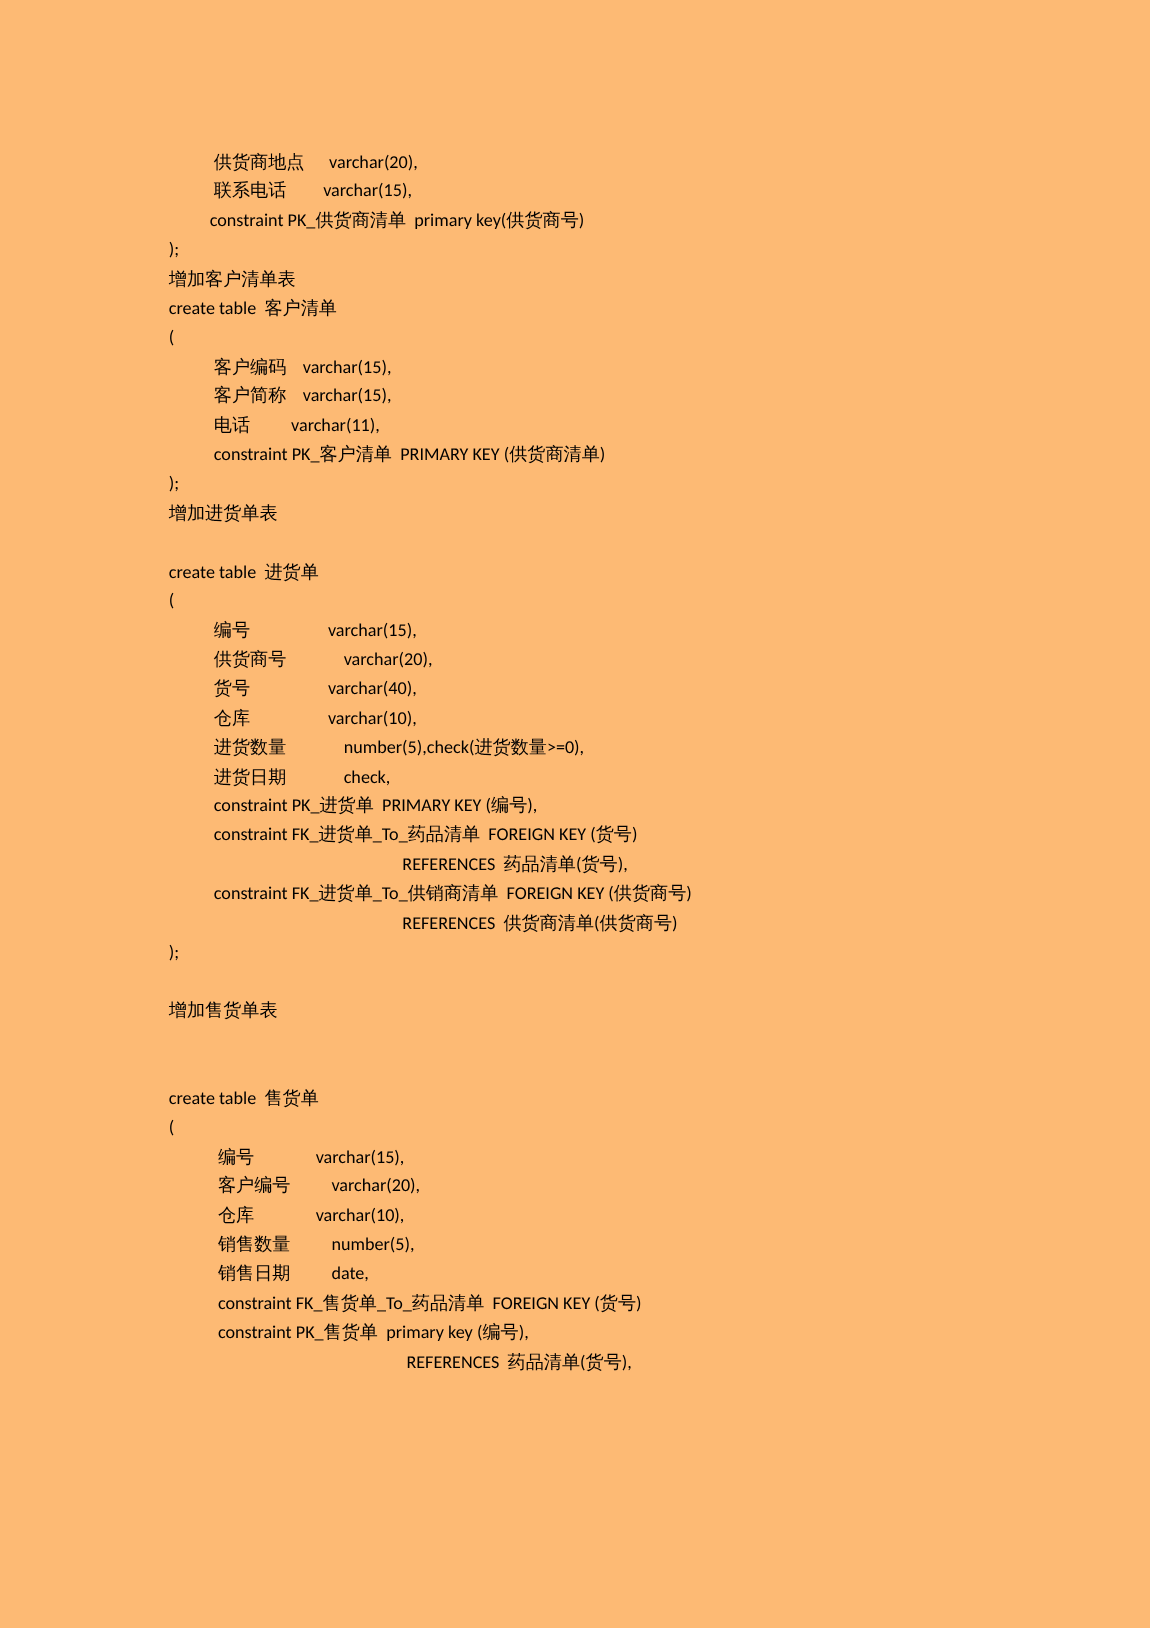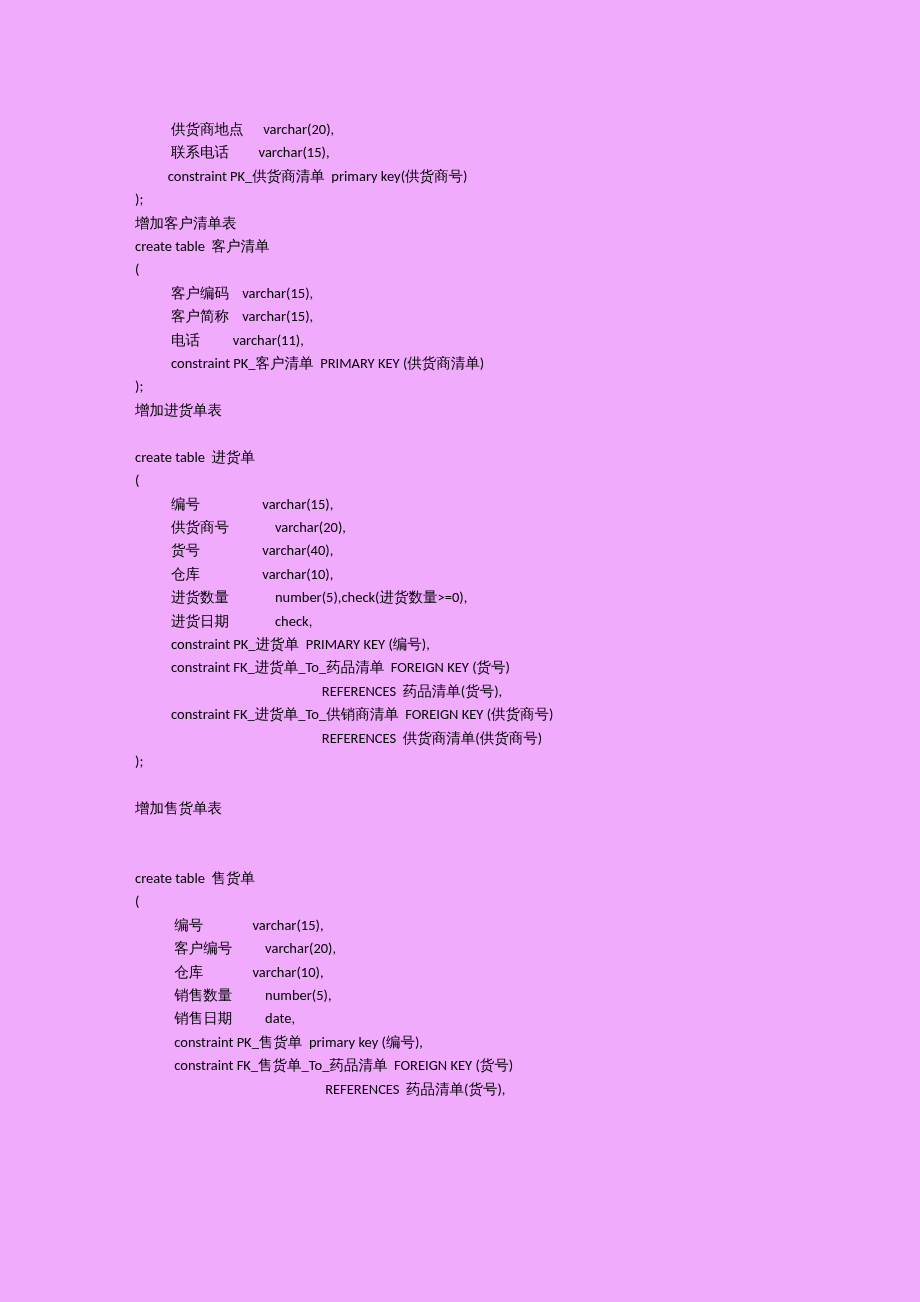--- a/index.html
+++ b/index.html
@@ -4,21 +4,21 @@
 <style>
   html, body {
     margin: 0;
     padding: 0;
     background: #ffffff;
     width: 920px;
   }
   .page {
     width: 920px;
     min-height: 1302px;
-    background: #f0abfc;
+    background: #fdba74;
     box-sizing: border-box;
     padding: 118px 0 0 0;
     font-family: "Calibri", "Microsoft YaHei", "SimSun", sans-serif;
     font-size: 14.5px;
     color: #000000;
     line-height: 23.4px;
   }
   .line {
     white-space: pre;
     padding-left: 135px;
@@ -61,17 +61,17 @@
       <div class="line">增加售货单表</div>
       <div class="line">&nbsp;</div>
       <div class="line">&nbsp;</div>
       <div class="line">create table  售货单</div>
       <div class="line">(</div>
       <div class="line">            编号               varchar(15),</div>
       <div class="line">            客户编号          varchar(20),</div>
       <div class="line">            仓库               varchar(10),</div>
       <div class="line">            销售数量          number(5),</div>
       <div class="line">            销售日期          date,</div>
+      <div class="line">            constraint FK_售货单_To_药品清单  FOREIGN KEY (货号)</div>
       <div class="line">            constraint PK_售货单  primary key (编号),</div>
-      <div class="line">            constraint FK_售货单_To_药品清单  FOREIGN KEY (货号)</div>
       <div class="line">                                                          REFERENCES  药品清单(货号),</div>
     </div>
 </div>
 
 </body></html>

